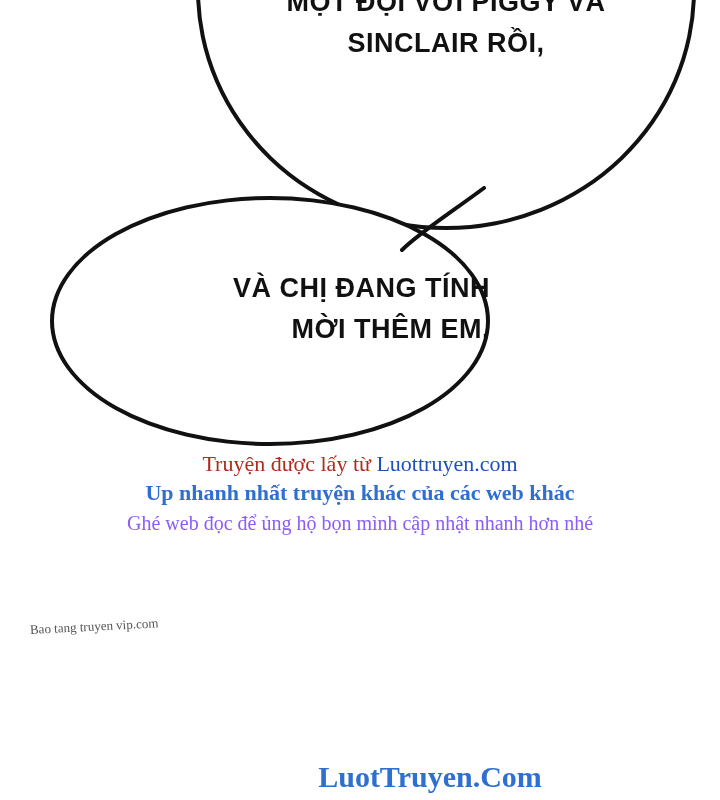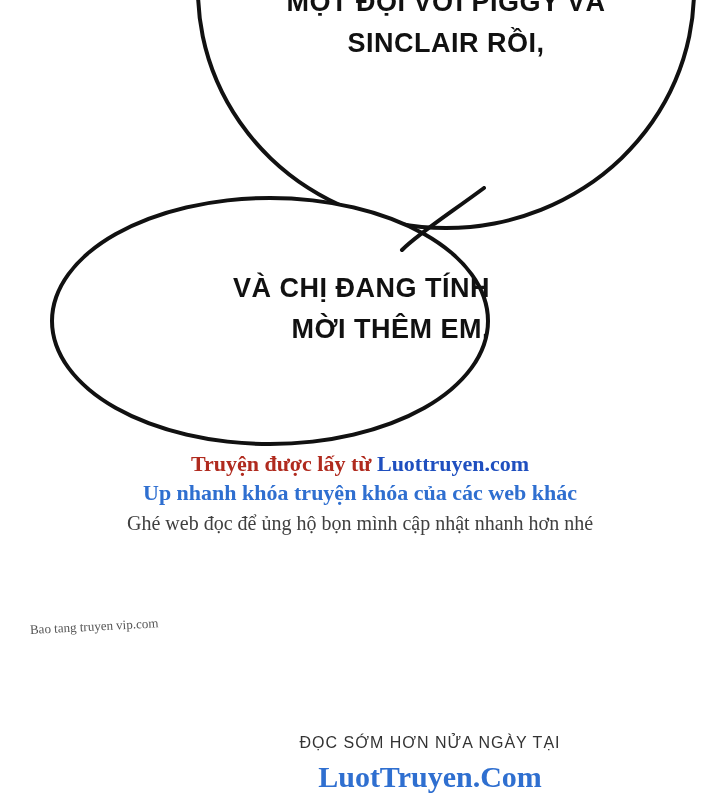--- a/index.html
+++ b/index.html
@@ -79,38 +79,38 @@
   .credits {
     position: absolute;
     left: 0;
     top: 450px;
     width: 720px;
     text-align: center;
   }
   .credit-line-1 {
     font-family: "Liberation Serif", serif;
     font-size: 22px;
-    font-weight: bold;
+    font-weight: normal;
     color: #b02a1e;
     line-height: 28px;
   }
   .credit-line-1 .site {
     color: #1f4fbf;
   }
   .credit-line-2 {
     font-family: "Liberation Serif", serif;
     font-size: 22px;
     font-weight: bold;
     color: #2f6fd0;
     line-height: 30px;
   }
   .credit-line-3 {
     font-family: "Liberation Serif", serif;
     font-size: 20px;
-    color: #404040;
+    color: #8b5cf6;
     line-height: 30px;
   }
 
   .small-watermark {
     position: absolute;
     left: 30px;
     top: 622px;
     font-family: "Liberation Serif", serif;
     font-size: 13px;
     color: #555;
@@ -155,22 +155,21 @@
     <path d="M4 64 C 20 48, 48 30, 86 2" fill="none" stroke="#111" stroke-width="4" stroke-linecap="round"></path>
     <path d="M30 68 C 44 56, 62 34, 86 2" fill="none" stroke="#ffffff" stroke-width="0"></path>
   </svg>
 </div>
 <div class="bubble-main-text">VÀ CHỊ ĐANG TÍNH<br>MỜI THÊM EM.</div>
 
 <div class="credits">
   <div class="credit-line-1">
     <span>Truyện được lấy từ </span><span class="site">Luottruyen.com</span>
   </div>
-  <div class="credit-line-2">Up nhanh khóa truyện khóa của các web khác</div>
+  <div class="credit-line-2">Up nhanh nhất truyện khác của các web khác</div>
   <div class="credit-line-3">Ghé web đọc để ủng hộ bọn mình cập nhật nhanh hơn nhé</div>
 </div>
 
 <div class="small-watermark">Bao tang truyen vip.com</div>
 
 <div class="footer">
-  <div class="footer-sub">ĐỌC SỚM HƠN NỬA NGÀY TẠI</div>
   <div class="footer-brand">LuotTruyen.Com</div>
 </div>
 
 </body></html>

